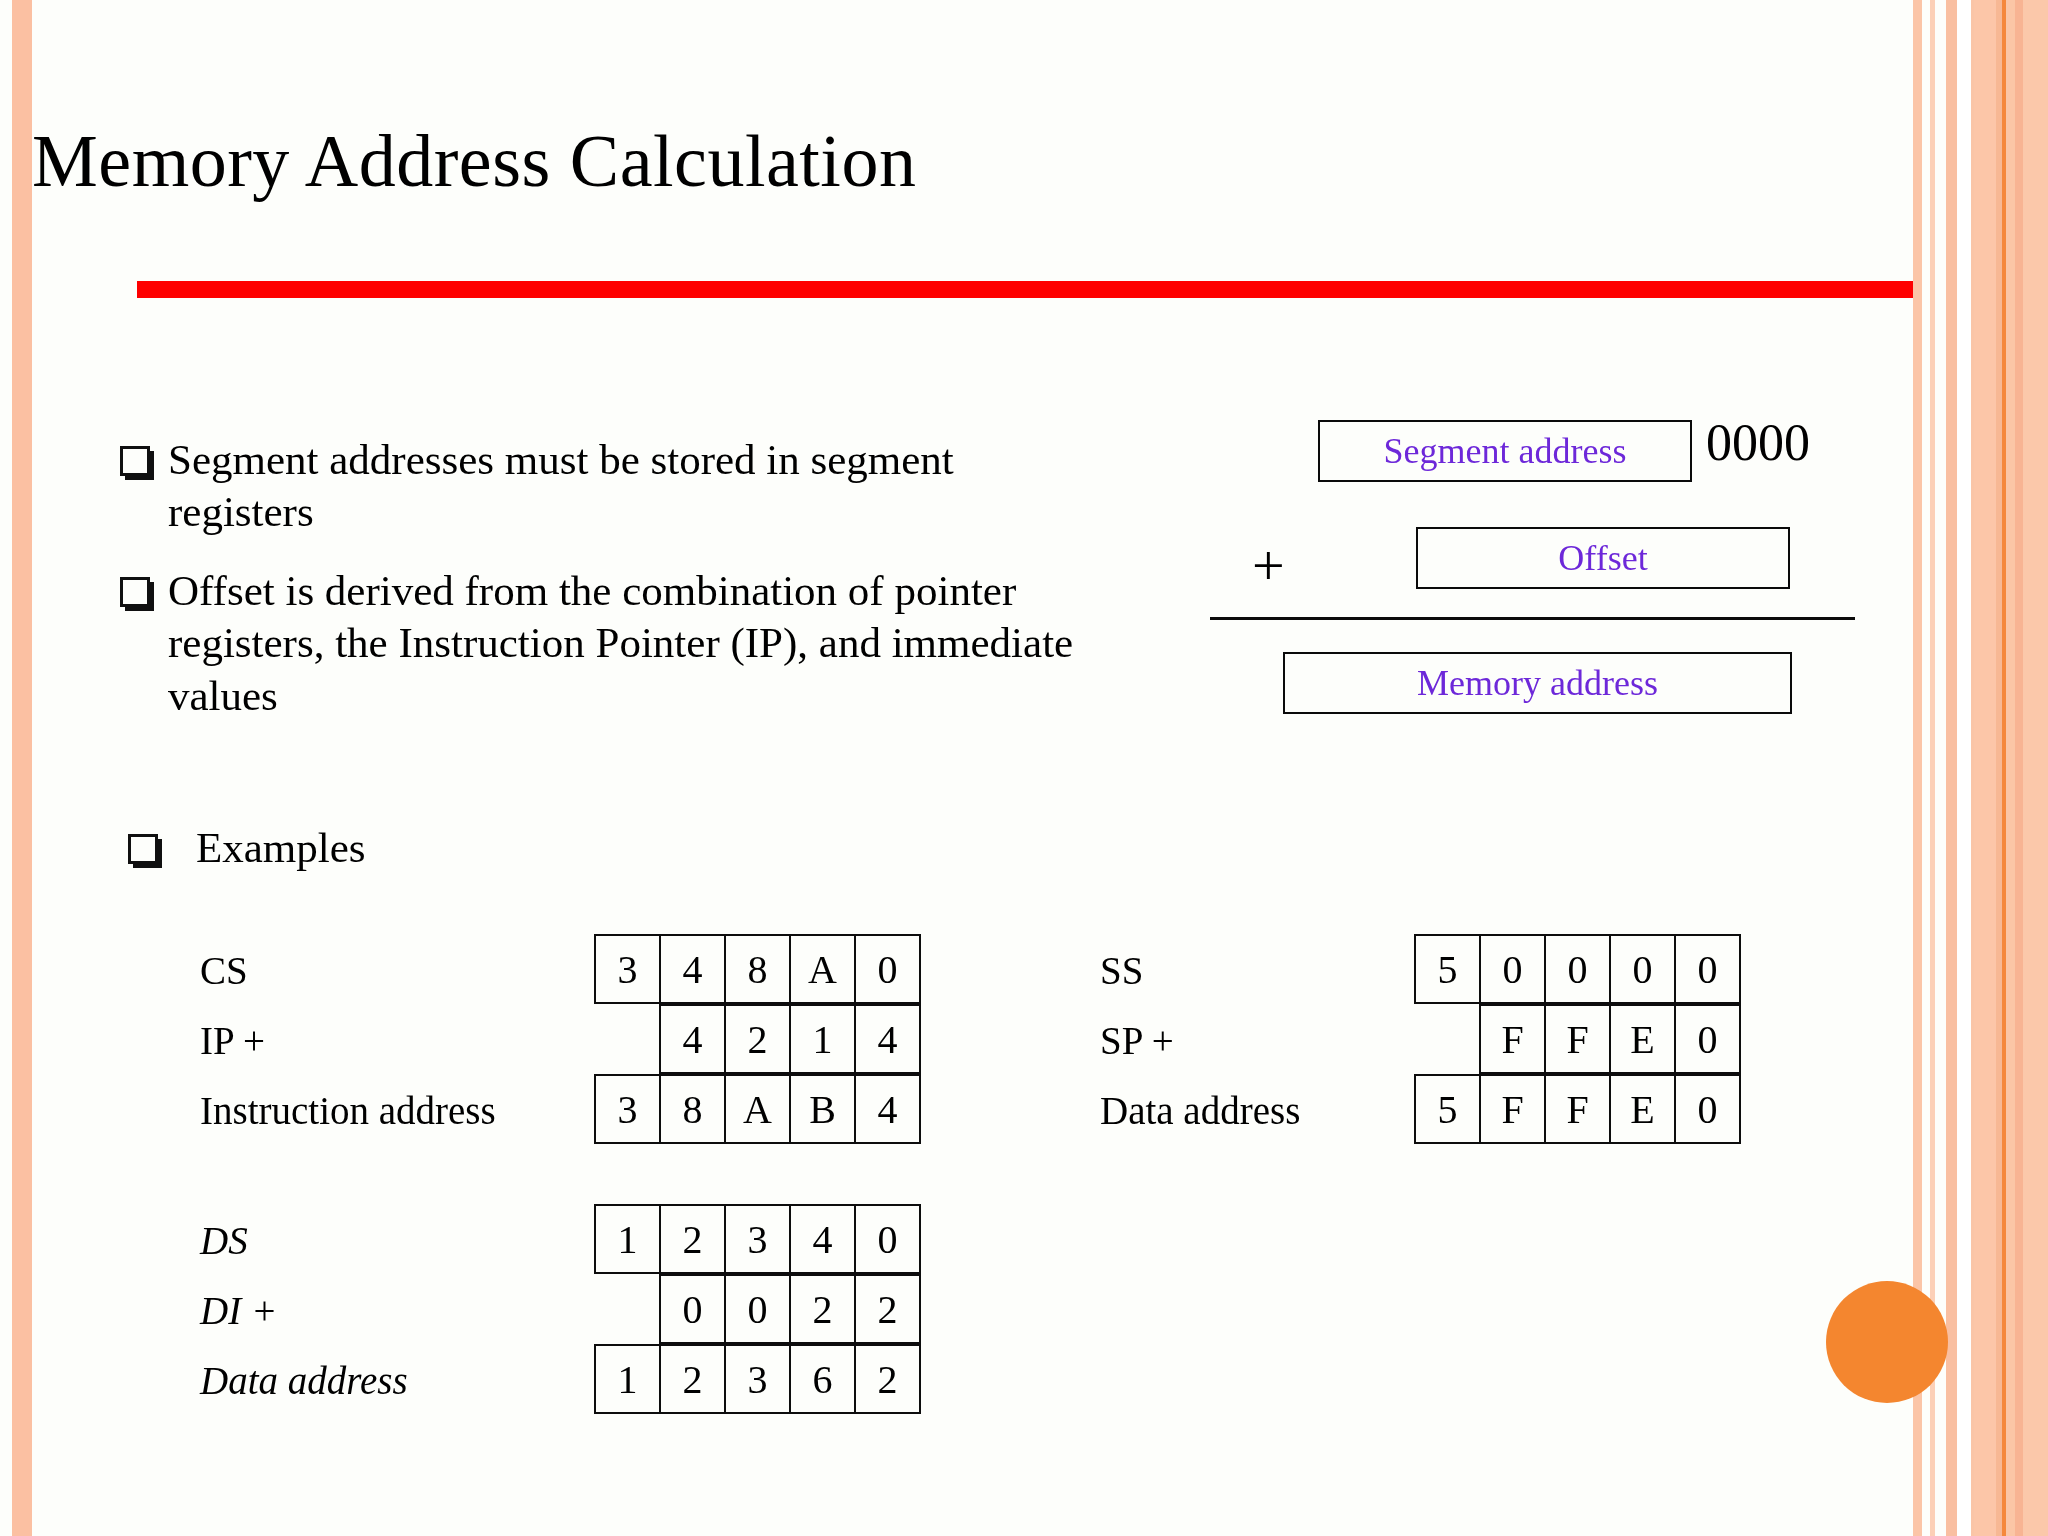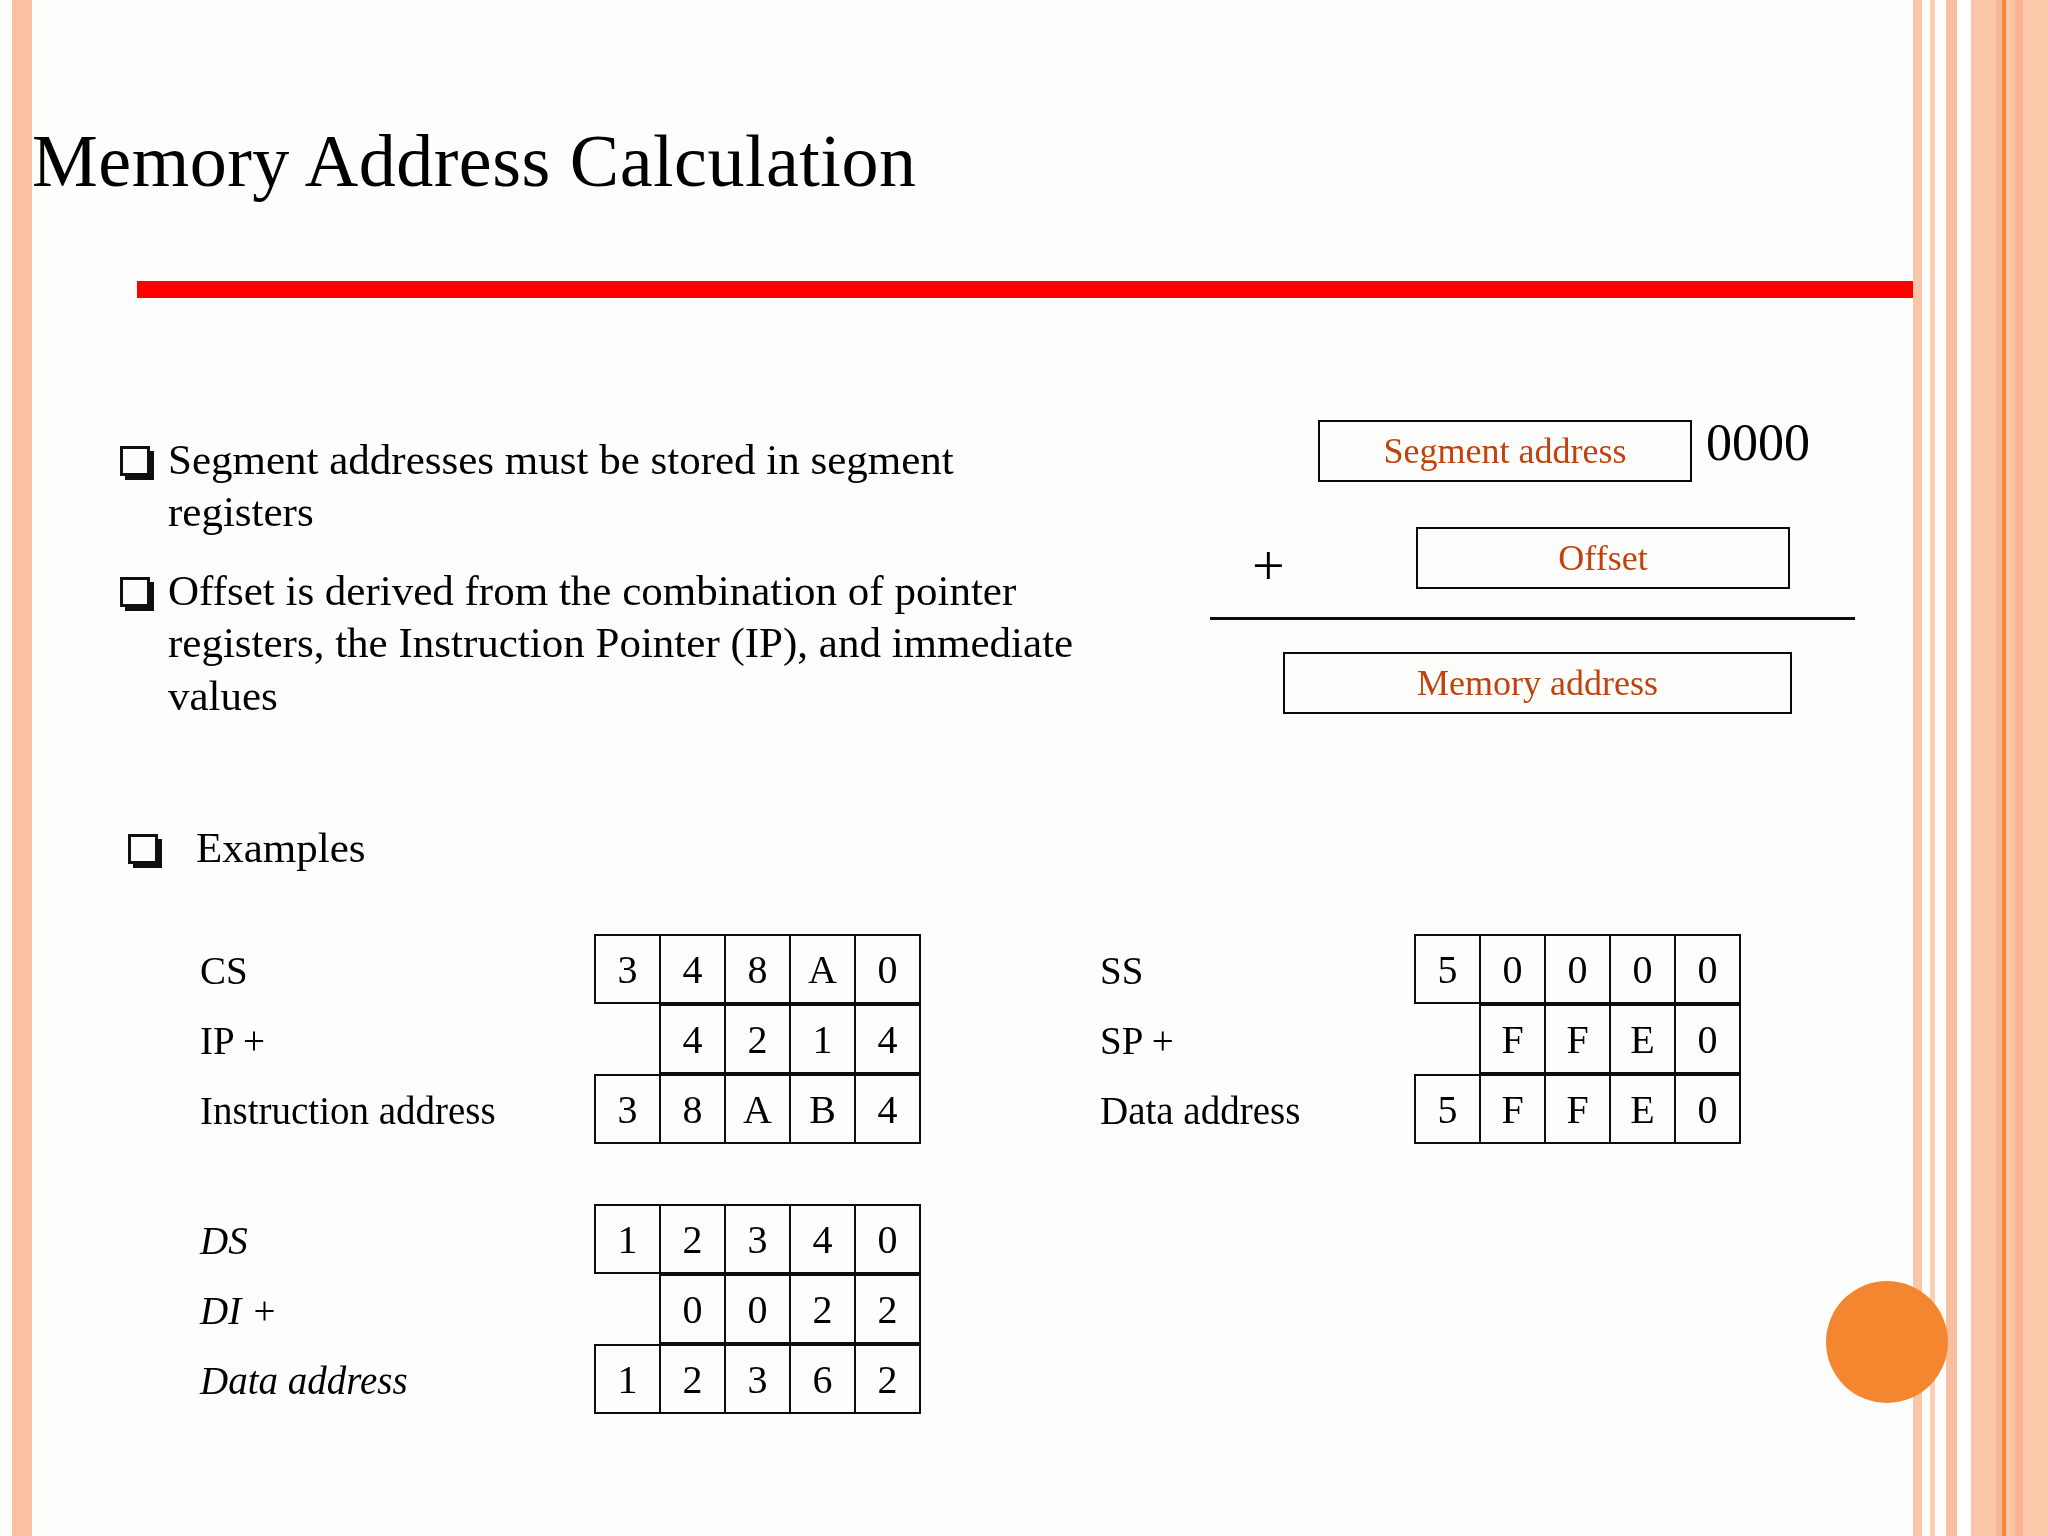--- a/index.html
+++ b/index.html
@@ -108,21 +108,21 @@
   #diagram { position: absolute; left: 0; top: 0; }
 
   .dbox {
     position: absolute;
     border: 2px solid #0a0a0a;
     background: #fdfefb;
     display: flex;
     align-items: center;
     justify-content: center;
     font-size: 36px;
-    color: #c2410c;
+    color: #6d28d9;
   }
   #seg-box    { left: 1318px; top: 420px; width: 370px; height: 58px; }
   #seg-zeros  { position: absolute; left: 1706px; top: 413px; font-size: 52px; color: #000; }
   #plus-sign  { position: absolute; left: 1252px; top: 537px; font-size: 58px; color: #000; line-height: 1; }
   #offset-box { left: 1416px; top: 527px; width: 370px; height: 58px; }
   #sum-rule   { position: absolute; left: 1210px; top: 617px; width: 645px; height: 3px; background: #0b0b0b; }
   #mem-box    { left: 1283px; top: 652px; width: 505px; height: 58px; }
 
   
   .hexgroup { position: absolute; }

